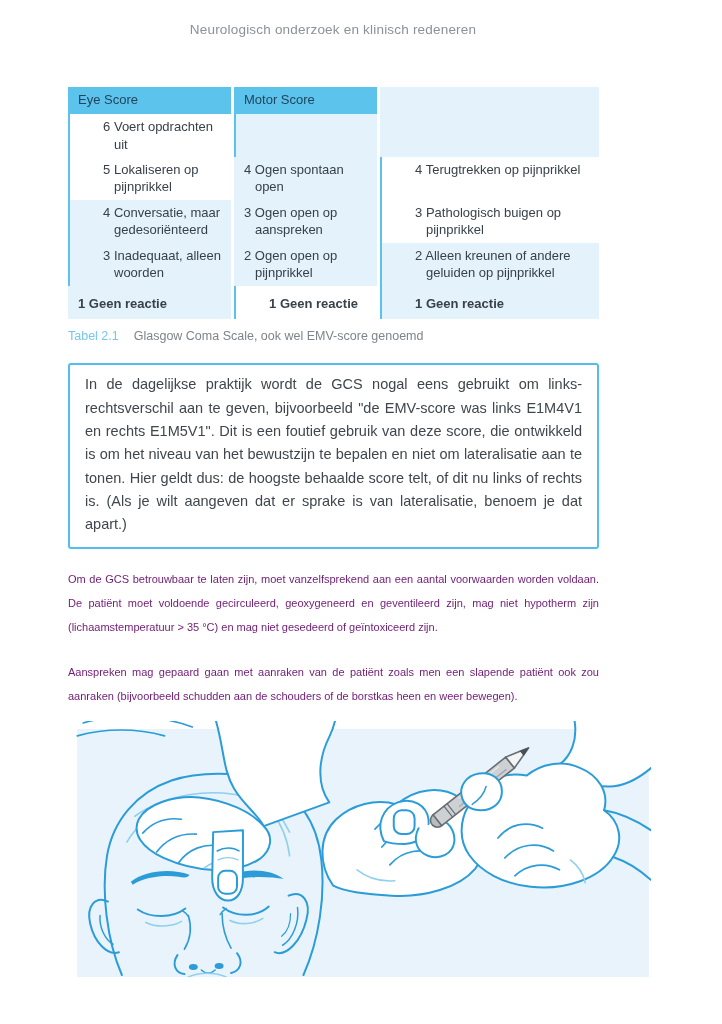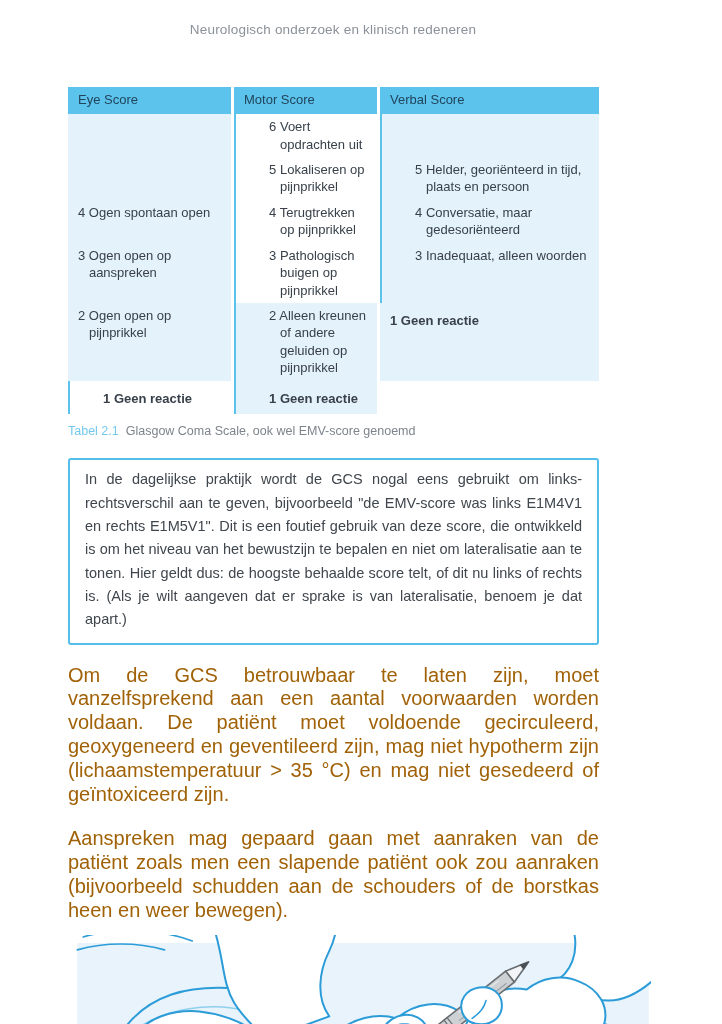--- a/index.html
+++ b/index.html
@@ -13,55 +13,53 @@
   .gcs-table{display:grid;grid-template-columns:163px 1fr 219px;column-gap:3px;
              margin-top:50px;font-size:13px;color:#38414a;}
   .gcs-table .th{background:#5cc3ed;color:#21455c;padding:5px 10px 6px;line-height:1.25;}
   .gcs-table .td{padding:4px 10px 4px calc(10px + .84em);text-indent:-.84em;line-height:1.34;}
   .gcs-table .c1,.gcs-table .c3{background:#e4f2fb;}
   .gcs-table .c2{background:#ffffff;}
   .gcs-table .td.c2,.gcs-table .td.c3{border-left:2px solid #5bc2ec;padding-left:44px;}
   .gcs-table .row-last{padding-top:9px;padding-bottom:7px;font-weight:bold;}
 
   .caption{margin-top:9px;font-size:12.5px;color:#7d848b;line-height:1.4;}
-  .caption .cap-label{color:#74c8ec;margin-right:7px;}
+  .caption .cap-label{color:#74c8ec;margin-right:15px;}
 
   
   .note-box{margin-top:18px;border:2px solid #54bde9;border-radius:3px;
             padding:8px 15px 11px;font-size:14.5px;line-height:23.3px;
             text-align:justify;color:#3f464d;}
 
-  .para{margin:0;margin-top:19px;font-size:20px;line-height:23.8px;text-align:justify;color:#a16207;}
+  .para{margin:0;margin-top:19px;font-size:11px;line-height:23.8px;text-align:justify;color:#701a75;}
   .para + .para{margin-top:21px;}
 
   
   .figure-wrap{margin-top:13px;margin-left:7px;width:576px;height:256px;}
   .figure-wrap svg{display:block;}
 </style>
 </head>
 <body>
 
 <div class="page">
 
   <div class="running-head">Neurologisch onderzoek en klinisch redeneren</div>
 
   <div class="content">
 
     <div class="gcs-table">
       <div class="th">Eye Score</div>
       <div class="th">Motor Score</div>
-      <div class="th">Verbal Score</div>
 
       <div class="td c1"></div>
       <div class="td c2">6 Voert opdrachten uit</div>
       <div class="td c3"></div>
 
       <div class="td c1"></div>
       <div class="td c2">5 Lokaliseren op pijnprikkel</div>
-      <div class="td c3">5 Helder, georiënteerd in tijd, plaats en persoon</div>
 
       <div class="td c1">4 Ogen spontaan open</div>
       <div class="td c2">4 Terugtrekken op pijnprikkel</div>
       <div class="td c3">4 Conversatie, maar gedesoriënteerd</div>
 
       <div class="td c1">3 Ogen open op aanspreken</div>
       <div class="td c2">3 Pathologisch buigen op pijnprikkel</div>
       <div class="td c3">3 Inadequaat, alleen woorden</div>
 
       <div class="td c1">2 Ogen open op pijnprikkel</div>

